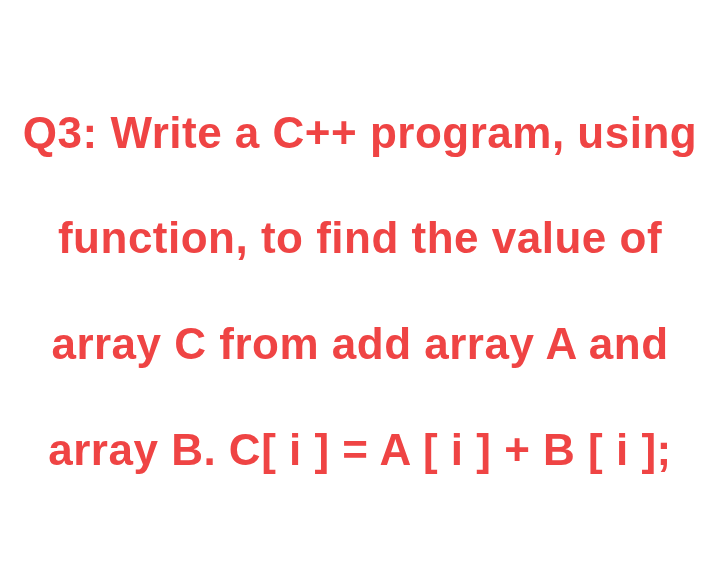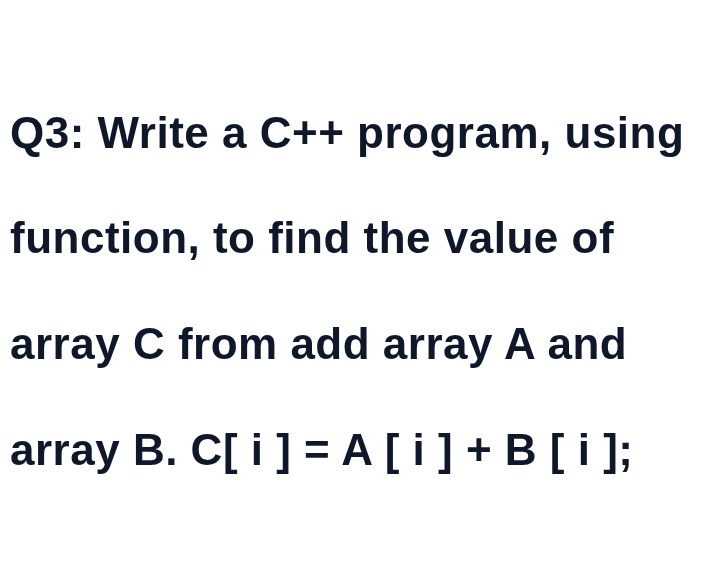--- a/index.html
+++ b/index.html
@@ -13,22 +13,22 @@
       background: #ffffff;
       font-family: Arial, Helvetica, sans-serif;
       display: flex;
       flex-direction: column;
       justify-content: center;
       padding: 30px 10px;
     }
     .question-text {
       font-size: 44px;
       font-weight: 700;
-      color: #0f172a;
-      text-align: left;
+      color: #ef4444;
+      text-align: center;
       line-height: 2.4;
       letter-spacing: 0.5px;
     }
   </style>
 </head>
 <body>
 
 <div class="question-text">Q3: Write a C++ program, using function, to find the value of array C from add array A and array B. C[ i ] = A [ i ] + B [ i ];</div>
 
 </body></html>

